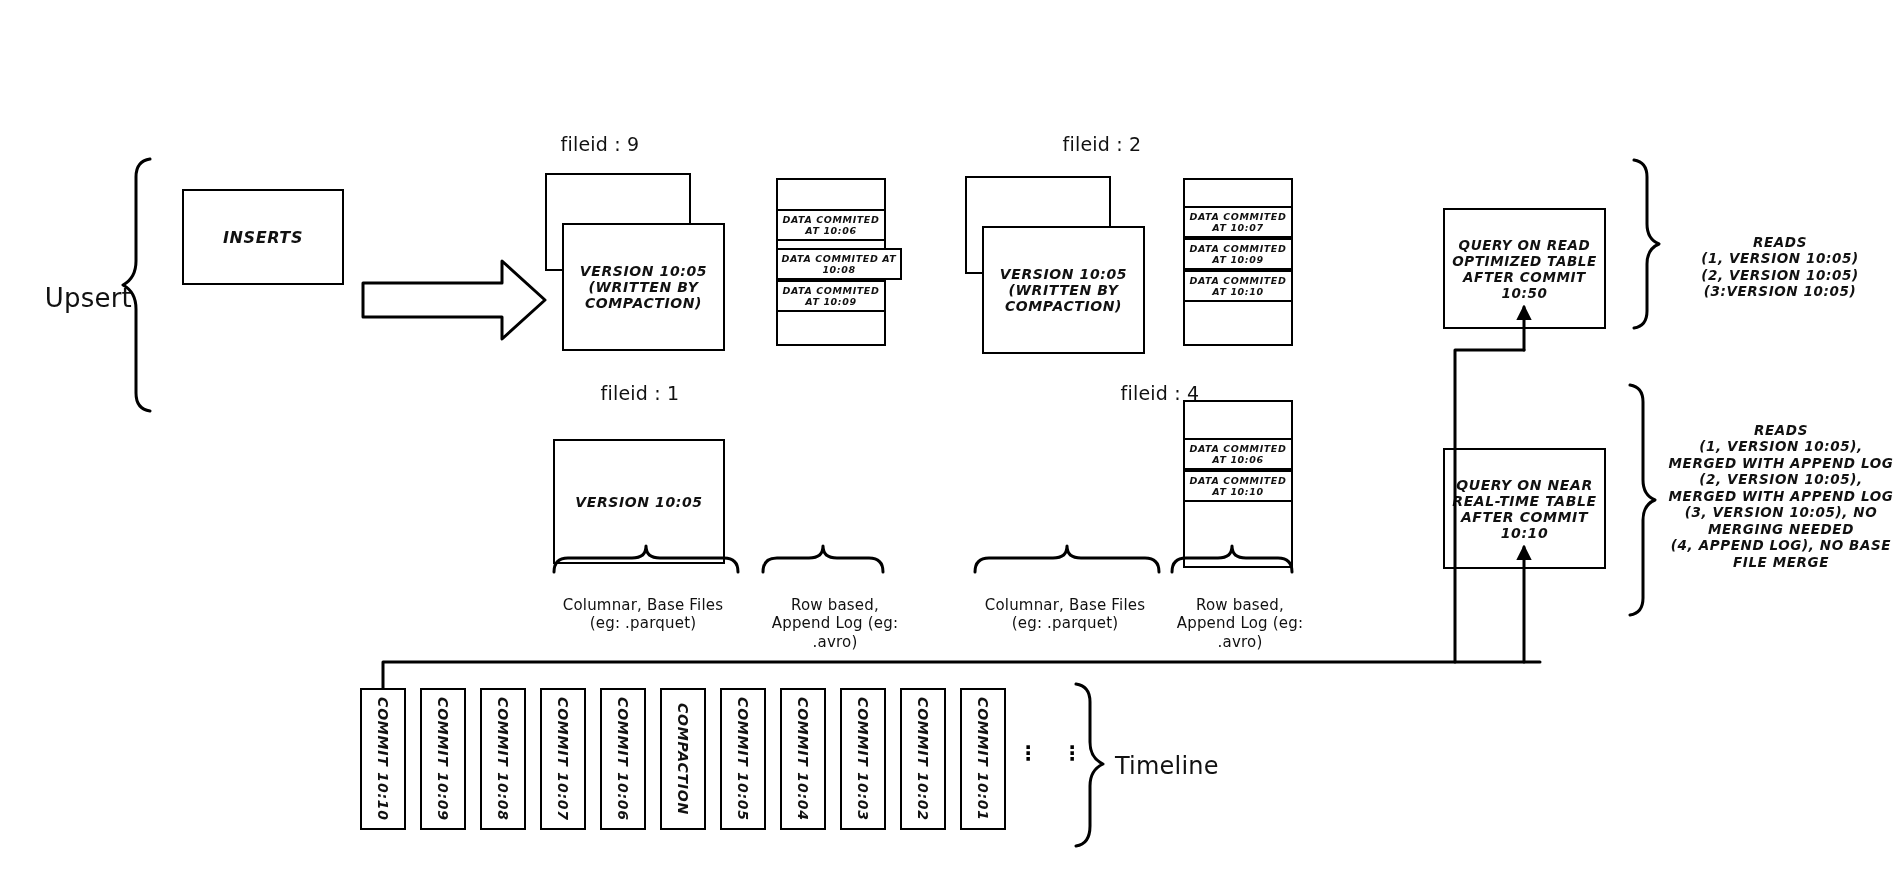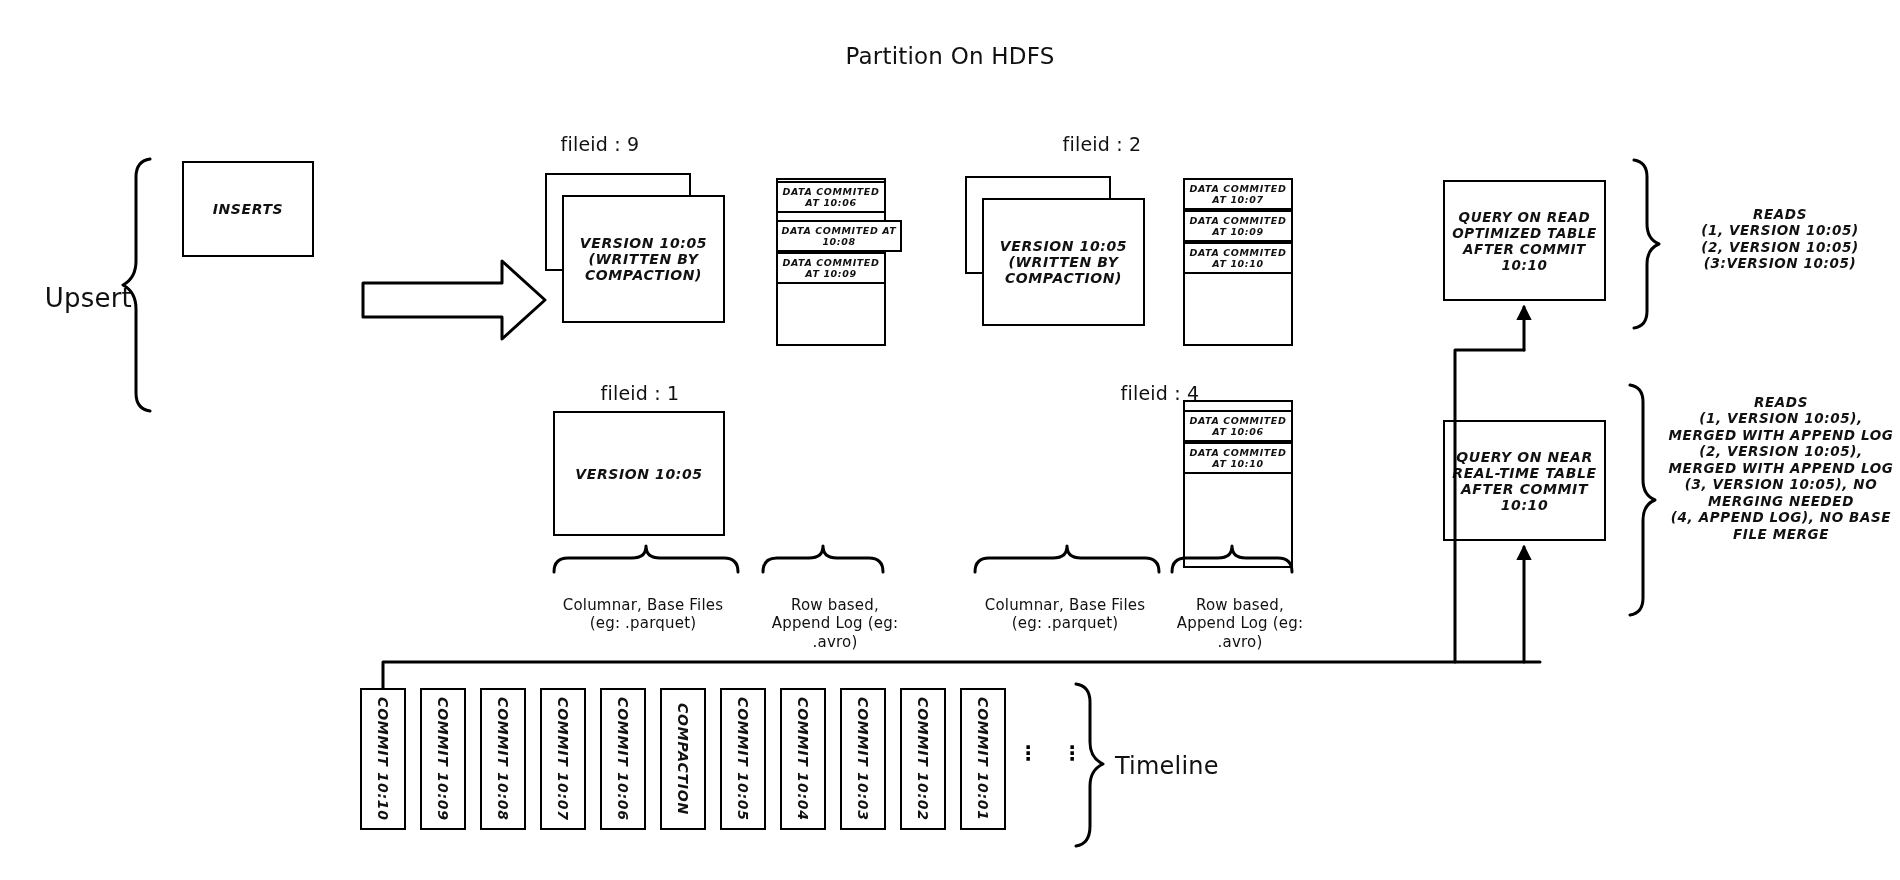--- a/index.html
+++ b/index.html
@@ -6,21 +6,21 @@
   body{width:1900px;height:880px;position:relative;overflow:hidden;
        font-family:"DejaVu Sans", sans-serif; color:#111111;}
 
   .stage{position:absolute;left:0;top:0;width:1900px;height:880px;}
 
   
   .txt{position:absolute;text-align:center;line-height:1.22;white-space:pre-line;}
 
   
   .caps{font-weight:bold;font-style:italic;letter-spacing:.6px;
-        font-family:"DejaVu Sans", sans-serif;}
+        font-family:"DejaVu Sans", sans-serif;margin-top:28px;}
 
   
   .marker{font-weight:400;font-family:"DejaVu Sans", sans-serif;letter-spacing:.2px;}
 
   
   .box{position:absolute;border:2.5px solid #000;background:#fff;box-sizing:border-box;
        display:flex;align-items:center;justify-content:center;text-align:center;}
   .box .inner{padding:0 4px;}
 
   
@@ -43,25 +43,24 @@
   svg.ov *{vector-effect:non-scaling-stroke;}
 
   .dots{position:absolute;font-size:20px;letter-spacing:0;line-height:.55;
         font-weight:bold;color:#000;}
 </style>
 </head>
 <body>
 
 <div class="stage">
 
-  <div class="txt marker" style="left:700px;top:42px;width:500px;font-size:23px;">Partition On HDFS</div>
 
   <div class="txt marker" style="left:12px;top:283px;width:120px;font-size:26px;text-align:right;">Upsert</div>
 
-  <div class="box caps" style="left:182px;top:161px;width:132px;height:96px;font-size:14px;">
+  <div class="box caps" style="left:182px;top:161px;width:162px;height:96px;font-size:16px;">
     <span class="inner">INSERTS</span>
   </div>
 
 
   <div class="txt marker" style="left:520px;top:133px;width:160px;font-size:19px;">fileid : 9</div>
 
   <div class="card-back" style="left:545px;top:173px;width:146px;height:98px;"></div>
   <div class="box caps" style="left:562px;top:195px;width:163px;height:128px;font-size:14px;">
     <span class="inner">VERSION 10:05
 (WRITTEN BY
@@ -130,21 +129,21 @@
   <div class="txt marker" style="left:960px;top:596px;width:210px;font-size:15px;">Columnar, Base Files
 (eg: .parquet)</div>
   <div class="txt marker" style="left:1150px;top:596px;width:180px;font-size:15px;">Row based,
 Append Log  (eg:
 .avro)</div>
 
   <div class="box caps" style="left:1443px;top:180px;width:163px;height:121px;font-size:13.5px;">
     <span class="inner">QUERY ON READ
 OPTIMIZED TABLE
 AFTER COMMIT
-10:10</span>
+10:50</span>
   </div>
   <div class="txt caps" style="left:1655px;top:206px;width:250px;font-size:13.5px;">READS
 (1, VERSION 10:05)
 (2, VERSION 10:05)
 (3:VERSION 10:05)</div>
 
   <div class="box caps" style="left:1443px;top:420px;width:163px;height:121px;font-size:14px;">
     <span class="inner">QUERY ON NEAR
 REAL-TIME TABLE
 AFTER COMMIT

